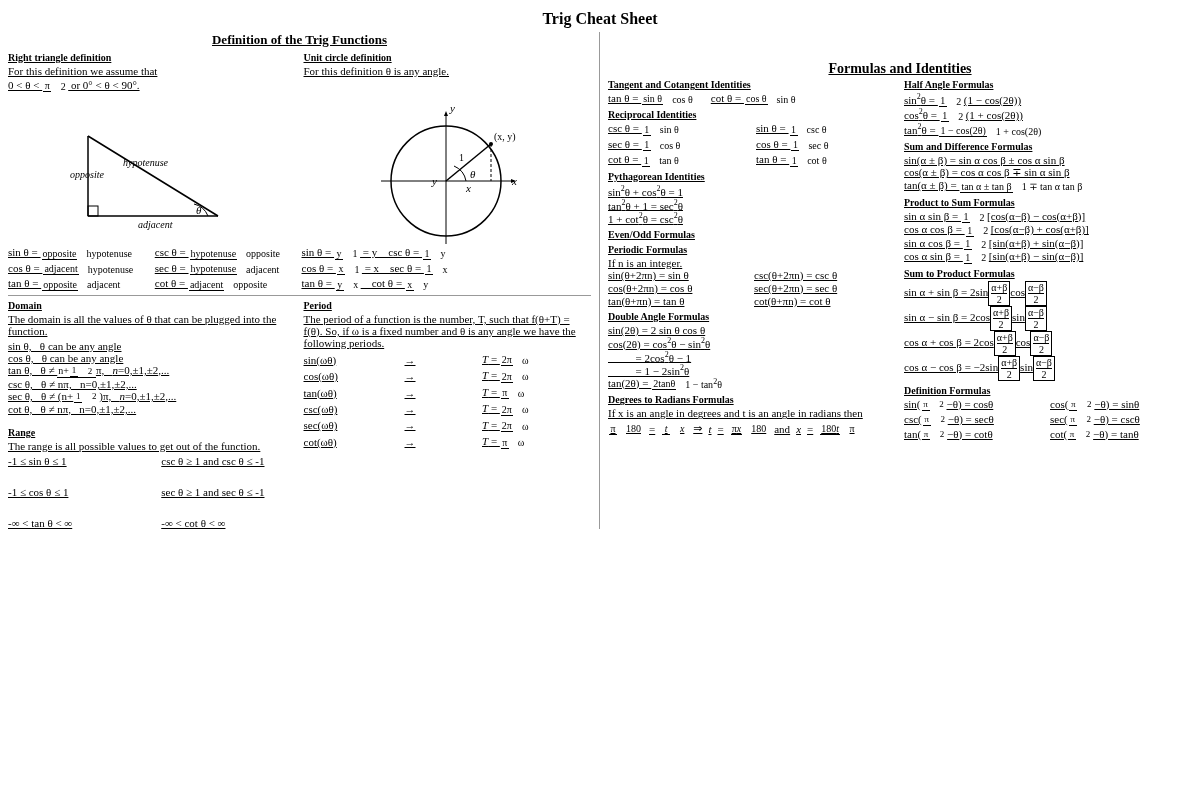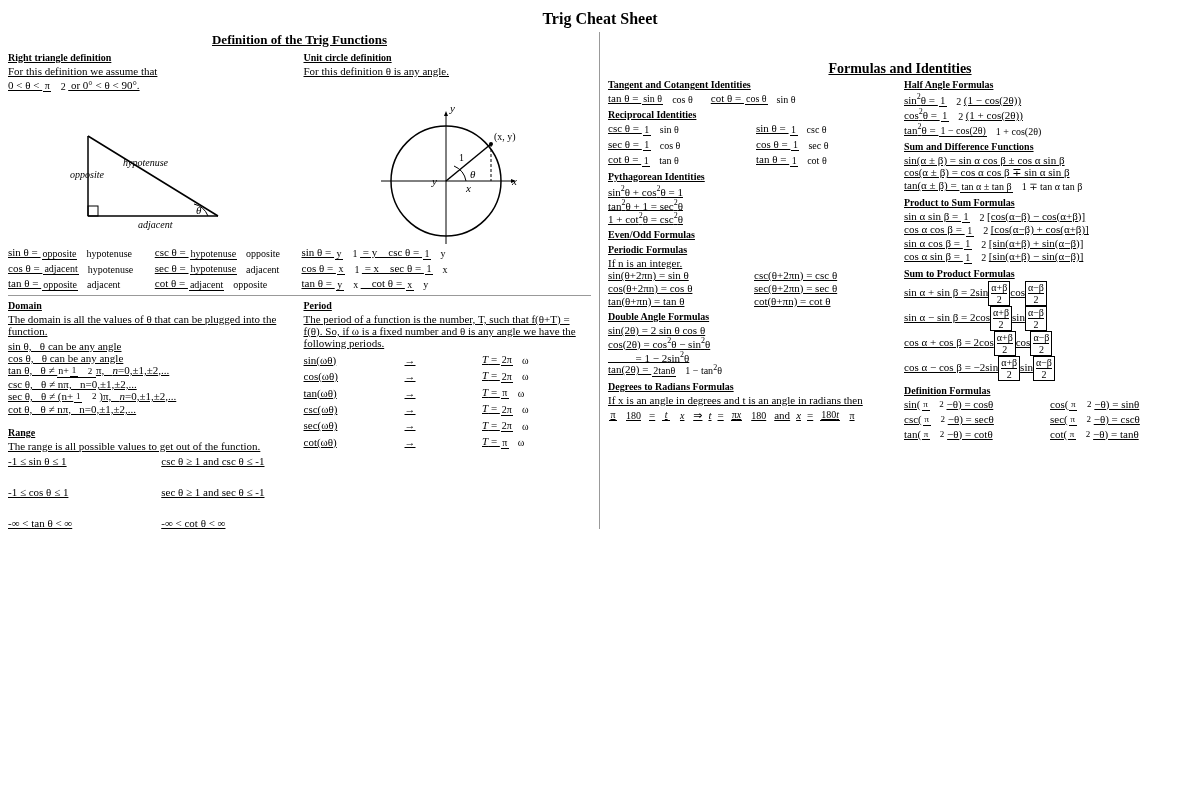--- a/index.html
+++ b/index.html
@@ -462,20 +462,21 @@
               <div>sec(θ+2πn) = sec θ</div>
               <div>tan(θ+πn) = tan θ</div>
               <div>cot(θ+πn) = cot θ</div>
             </div>
           </div>
 
           <div class="formula-block">
             <div class="subsection-title">Double Angle Formulas</div>
             <div>sin(2θ) = 2 sin θ cos θ</div>
             <div>cos(2θ) = cos<sup>2</sup>θ − sin<sup>2</sup>θ</div>
+            <div>&nbsp;&nbsp;&nbsp;&nbsp;&nbsp;&nbsp;&nbsp;&nbsp;&nbsp;&nbsp;= 2cos<sup>2</sup>θ − 1</div>
             <div>&nbsp;&nbsp;&nbsp;&nbsp;&nbsp;&nbsp;&nbsp;&nbsp;&nbsp;&nbsp;= 1 − 2sin<sup>2</sup>θ</div>
             <div>
               tan(2θ) = <span class="frac">
                   <span class="num">2tanθ</span>
                   <span class="den">1 − tan<sup>2</sup>θ</span>
                 </span>
             </div>
           </div>
 
           <div class="formula-block">
@@ -523,21 +524,21 @@
             </div>
             <div>
               tan<sup>2</sup>θ = <span class="frac">
                   <span class="num">1 − cos(2θ)</span>
                   <span class="den">1 + cos(2θ)</span>
                 </span>
             </div>
           </div>
 
           <div class="formula-block">
-            <div class="subsection-title">Sum and Difference Functions</div>
+            <div class="subsection-title">Sum and Difference Formulas</div>
             <div>sin(α ± β) = sin α cos β ± cos α sin β</div>
             <div>cos(α ± β) = cos α cos β ∓ sin α sin β</div>
             <div>
               tan(α ± β) = <span class="frac">
                   <span class="num">tan α ± tan β</span>
                   <span class="den">1 ∓ tan α tan β</span>
                 </span>
             </div>
           </div>
 

